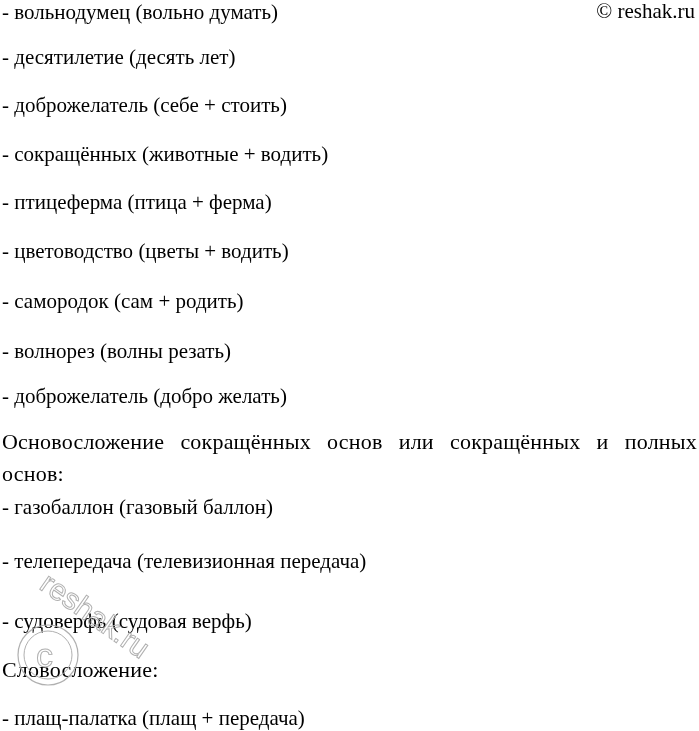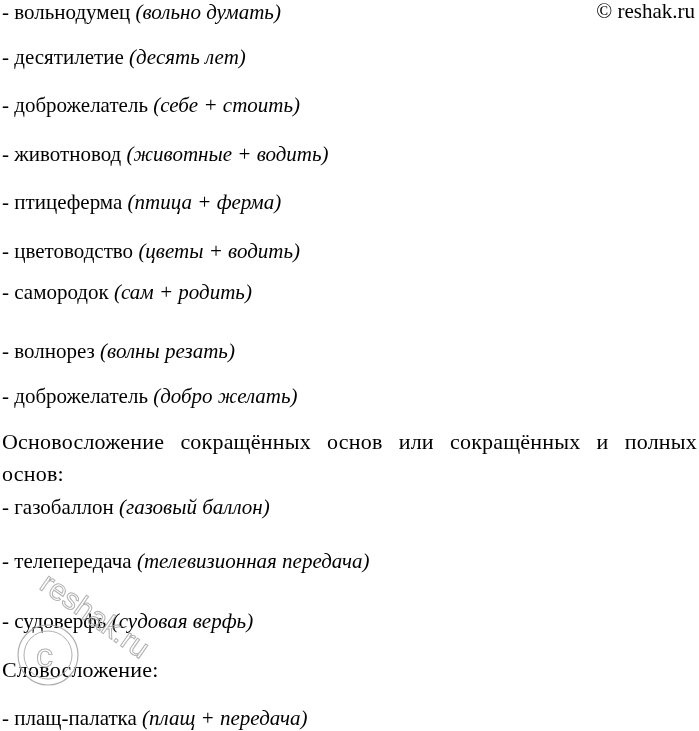--- a/index.html
+++ b/index.html
@@ -23,21 +23,20 @@
       font-size: 21px;
       line-height: 26px;
     }
     .line {
       position: absolute;
       left: 2px;
       line-height: 26px;
       white-space: nowrap;
     }
     .line .ex {
-      font-style: italic;
     }
     .heading {
       position: absolute;
       left: 2px;
       width: 695px;
       font-size: 22px;
       line-height: 32px;
       text-align: justify;
       text-align-last: left;
       letter-spacing: 0.2px;
@@ -65,32 +64,32 @@
 </div>
 <div class="line" style="top:44px">
   <span>- десятилетие</span>
   <span class="ex">(десять лет)</span>
 </div>
 <div class="line" style="top:92px">
   <span>- доброжелатель</span>
   <span class="ex">(себе + стоить)</span>
 </div>
 <div class="line" style="top:141px">
-  <span>- животновод</span>
+  <span>- сокращённых</span>
   <span class="ex">(животные + водить)</span>
 </div>
 <div class="line" style="top:189px">
   <span>- птицеферма</span>
   <span class="ex">(птица + ферма)</span>
 </div>
 <div class="line" style="top:238px">
   <span>- цветоводство</span>
   <span class="ex">(цветы + водить)</span>
 </div>
-<div class="line" style="top:279px">
+<div class="line" style="top:288px">
   <span>- самородок</span>
   <span class="ex">(сам + родить)</span>
 </div>
 <div class="line" style="top:338px">
   <span>- волнорез</span>
   <span class="ex">(волны резать)</span>
 </div>
 <div class="line" style="top:383px">
   <span>- доброжелатель</span>
   <span class="ex">(добро желать)</span>

